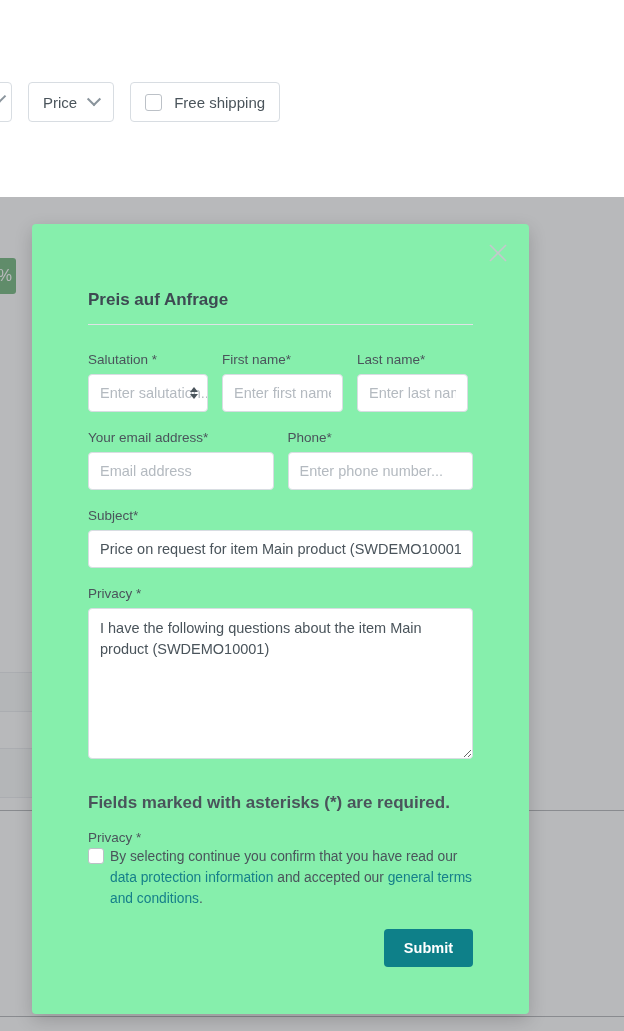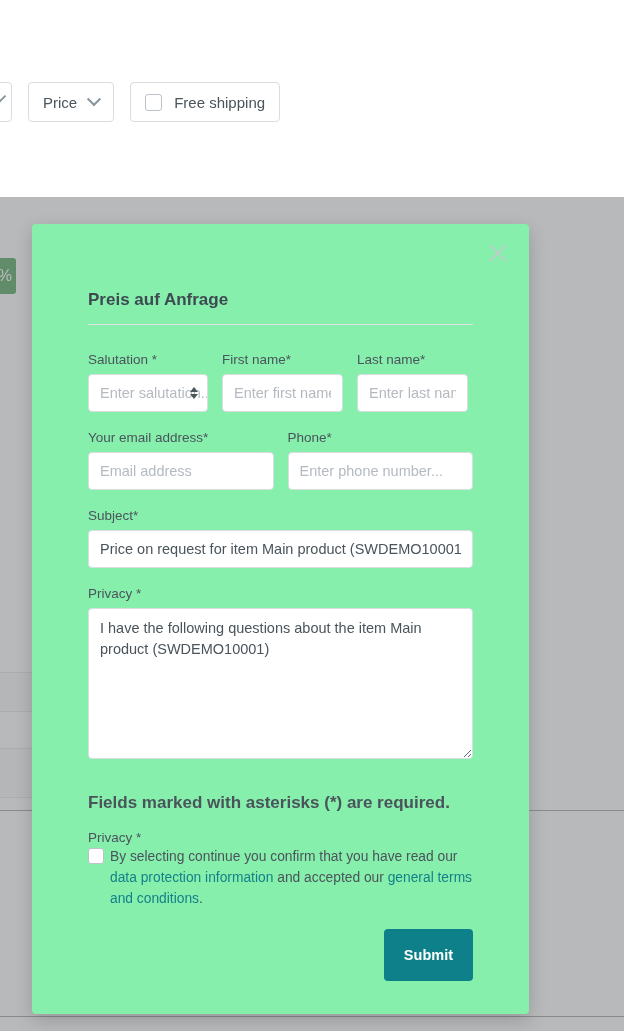--- a/index.html
+++ b/index.html
@@ -127,21 +127,21 @@
   .cb {
     width: 16px; height: 16px; min-width: 16px; margin-top: 2px;
     border: 1px solid #bcc1c7; border-radius: 3px; background: #fff; cursor: pointer;
   }
   .privacy-text { font-size: 13.8px; color: #4a545b; line-height: 21px; }
   .privacy-text a { color: #16808a; text-decoration: none; }
 
   .btn-row { display: flex; justify-content: flex-end; margin-top: 20px; }
   .btn-submit {
     background: #0e8089; color: #fff; border: none; border-radius: 4px;
-    font-size: 14.5px; font-weight: bold; padding: 1px 20px; height: 52px;
+    font-size: 14.5px; font-weight: bold; padding: 1px 20px; height: 38px;
     cursor: pointer; font-family: "Liberation Sans", sans-serif;
   }
 </style>
 </head>
 <body>
 
 <div class="page-bg">
 
   <div class="filter-bar">
     <div class="filter-pill pill-cut">

